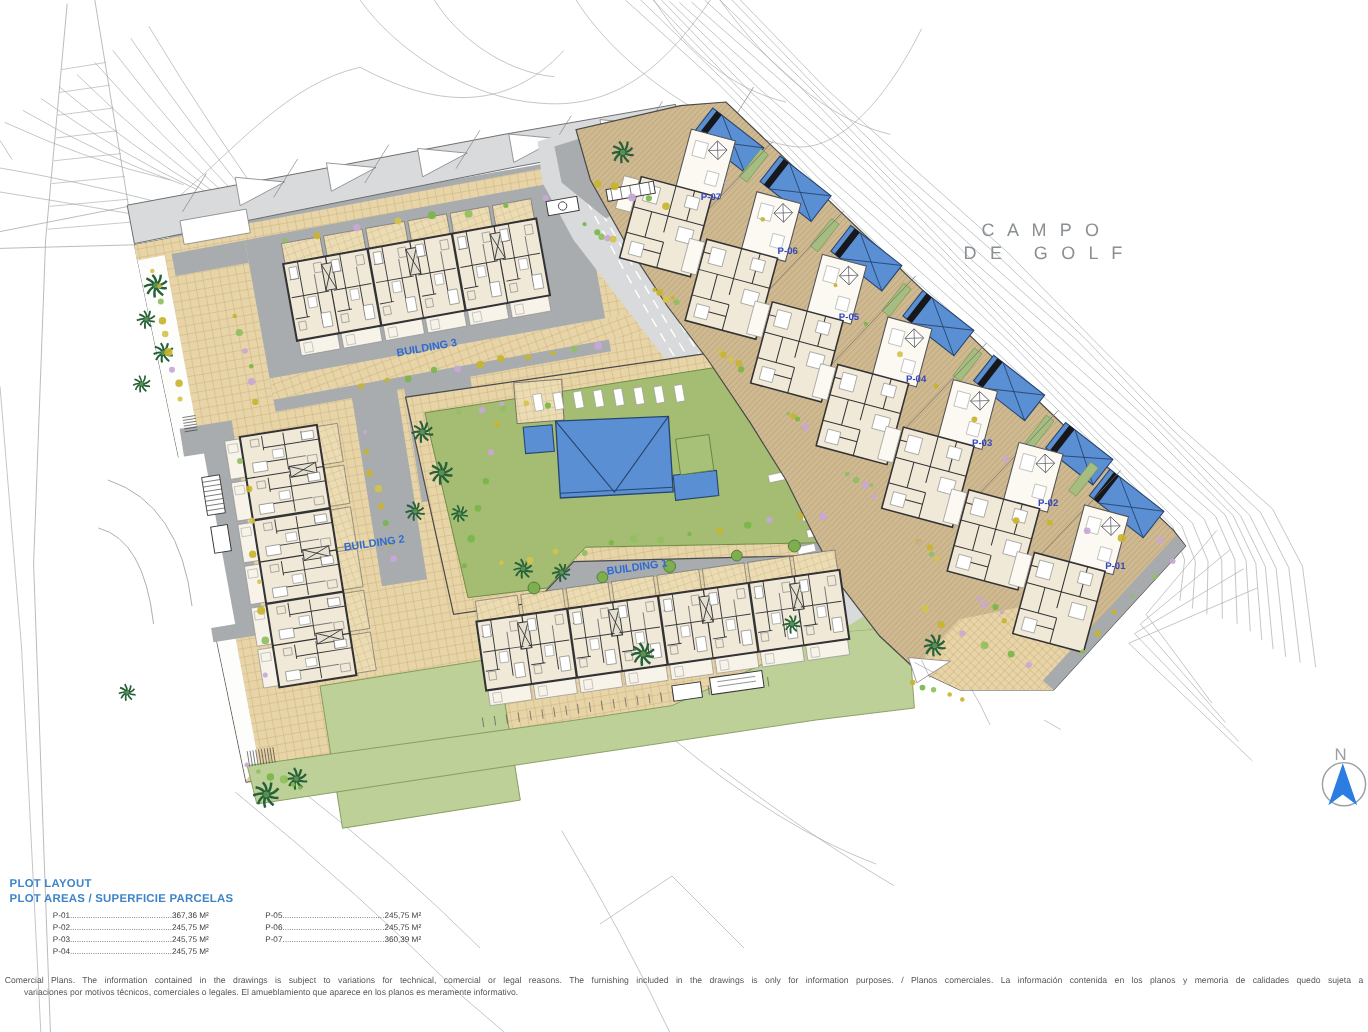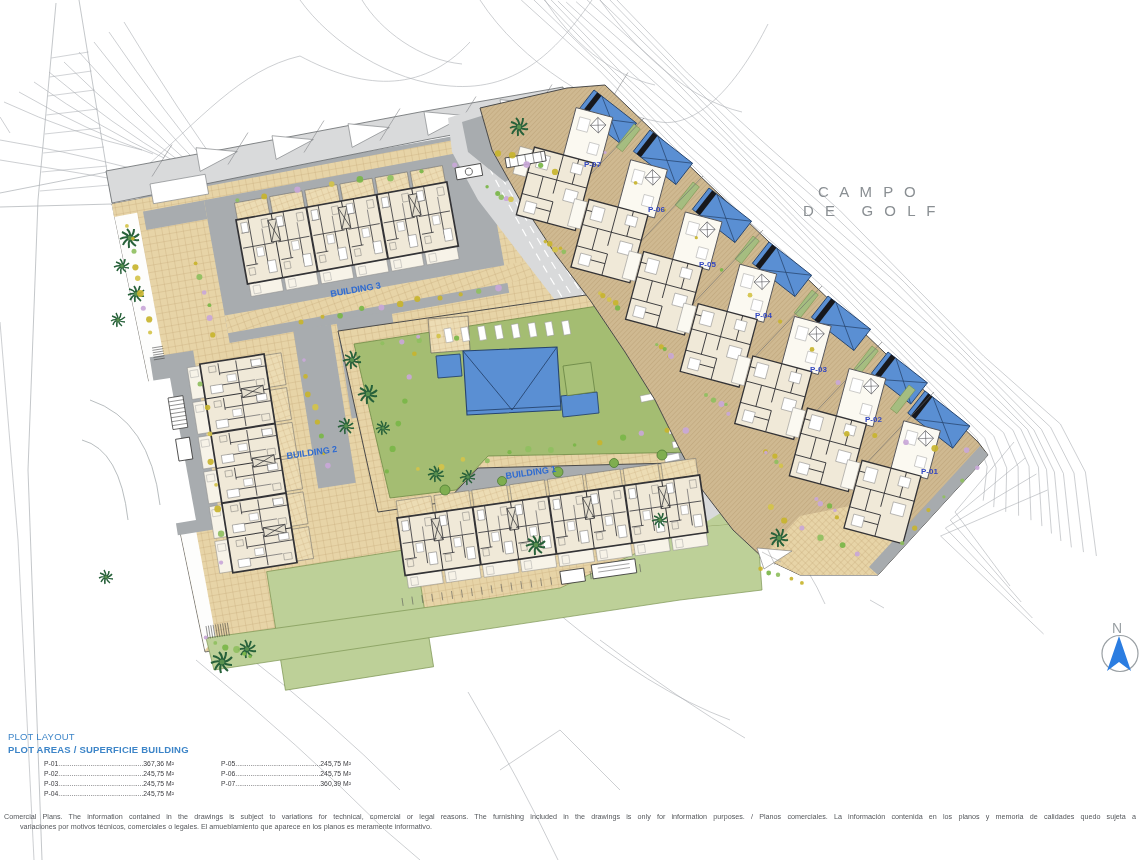--- a/index.html
+++ b/index.html
@@ -1,16 +1,16 @@
 <!DOCTYPE html>
 <html><head><meta charset="utf-8">
 <style>
 html,body{margin:0;padding:0;background:#fff;width:1140px;height:860px;overflow:hidden;}
 *{font-family:"Liberation Sans",sans-serif;}
-.h1{position:absolute;left:8px;top:731px;color:#3d85c8;font-weight:normal;font-size:9.5px;letter-spacing:0.2px;}
+.h1{position:absolute;left:8px;top:731px;color:#3d85c8;font-weight:bold;font-size:9.5px;letter-spacing:0.2px;}
 .h2{position:absolute;left:8px;top:744px;color:#3d85c8;font-weight:bold;font-size:9.5px;letter-spacing:0.2px;}
 .t{position:absolute;color:#3c3c40;font-size:6.8px;white-space:pre;line-height:10.1px;}
 .disc{position:absolute;left:4px;top:812px;width:1132px;color:#55585c;font-size:7.2px;text-align:justify;text-align-last:justify;line-height:9.4px;}
 .disc2{position:absolute;left:20px;top:821.5px;width:1132px;color:#55585c;font-size:7.2px;line-height:9.4px;}
 </style></head>
 <body>
 <svg width="1140" height="860" viewBox="0 0 1140 860" xmlns="http://www.w3.org/2000/svg">
 <defs>
   <pattern id="gtan" width="7" height="7" patternUnits="userSpaceOnUse" patternTransform="rotate(-10)">
     <rect width="7" height="7" fill="#e7d4a7"></rect>
@@ -874,21 +874,21 @@
     </g>
 
 <g>
 <circle cx="1120" cy="653.5" r="18" fill="none" stroke="#9aa0a4" stroke-width="1.2"></circle>
 <text x="1112" y="633" font-size="14" fill="#9aa0a4" font-family="Liberation Sans, sans-serif">N</text>
 <polygon points="1119,636 1107,671 1119,662 1131,671" fill="#2b7de1"></polygon>
 </g>
 </svg>
 
 <div class="h1">PLOT LAYOUT</div>
-<div class="h2">PLOT AREAS / SUPERFICIE BUILDING</div>
+<div class="h2">PLOT AREAS / SUPERFICIE PARCELAS</div>
 <div class="t" style="left:44px;top:759px;">P-01.............................................367,36 M²
 P-02.............................................245,75 M²
 P-03.............................................245,75 M²
 P-04.............................................245,75 M²</div>
 <div class="t" style="left:221px;top:759px;">P-05.............................................245,75 M²
 P-06.............................................245,75 M²
 P-07.............................................360,39 M²</div>
 
 <div class="disc">Comercial Plans. The information contained in the drawings is subject to variations for technical, comercial or legal reasons. The furnishing included in the drawings is only for information purposes. / Planos comerciales. La información contenida en los planos y memoria de calidades quedo sujeta a</div>
 <div class="disc2">variaciones por motivos técnicos, comerciales o legales. El amueblamiento que aparece en los planos es meramente informativo.</div>

